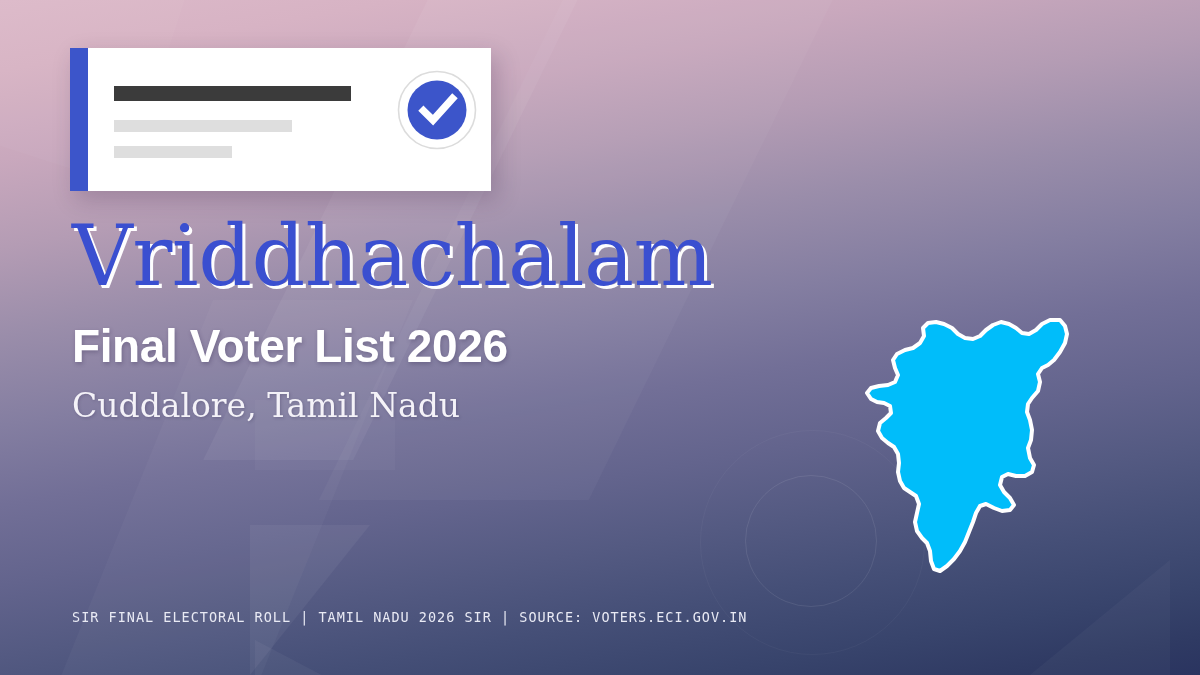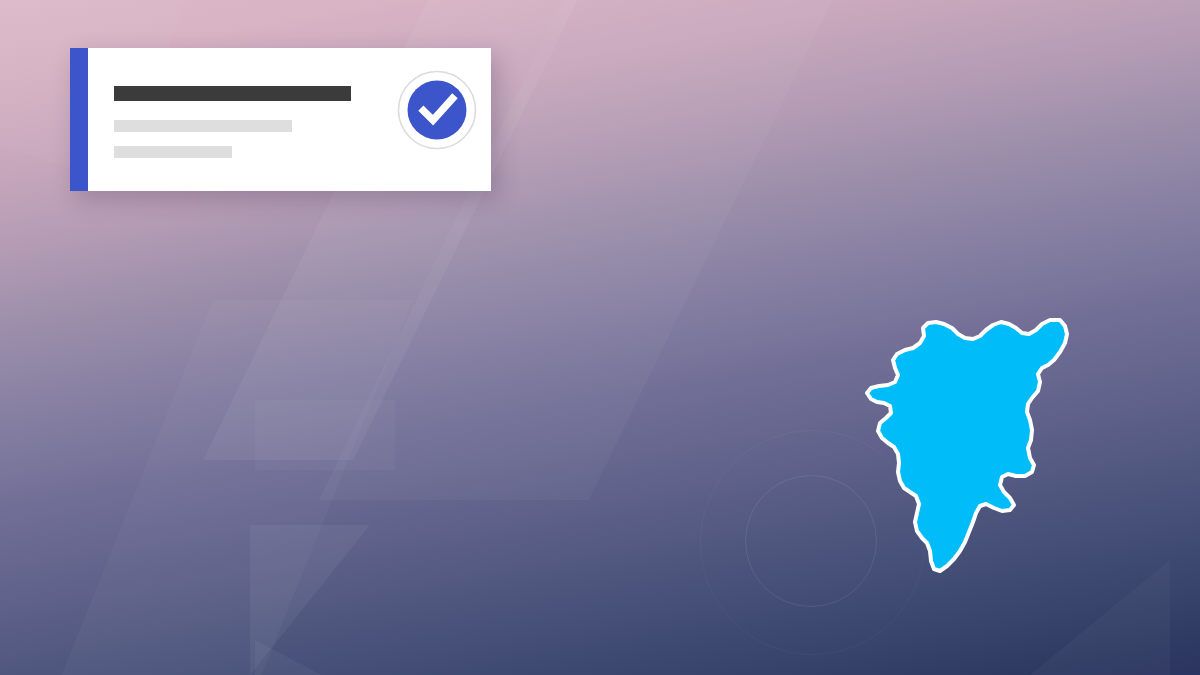--- a/index.html
+++ b/index.html
@@ -218,21 +218,27 @@
       <div class="doc-line doc-line-sub2"></div>
 
       <svg id="verified-badge" viewBox="0 0 80 80">
         <circle cx="40" cy="40" r="38.5" fill="none" stroke="#dcdcdc" stroke-width="1.6"></circle>
         <circle cx="40" cy="40" r="29.5" fill="#3c55ca"></circle>
         <path d="M26.5 40.8 L36 50.2 L55.5 28.5" fill="none" stroke="#ffffff" stroke-width="7.4" stroke-linecap="square" stroke-linejoin="miter"></path>
       </svg>
     </div>
   </div>
 
-
+  <div id="headline-block">
+    <div id="district-title">Vriddhachalam</div>
+    <div id="list-title">Final Voter List 2026</div>
+    <div id="region-subtitle">Cuddalore, Tamil Nadu</div>
+  </div>
+
+  <div id="footer-meta">SIR FINAL ELECTORAL ROLL | TAMIL NADU 2026 SIR | SOURCE: VOTERS.ECI.GOV.IN</div>
 
   <svg id="state-map" viewBox="0 0 215 268">
     <path d="M198 8
              L203 14 L205 22 L203 31 L198 40 L192 48 L186 53
              L180 56 L176 62 L178 70 L176 79 L170 86 L166 92
              L165 100 L168 108 L170 118 L169 128 L166 136
              L168 146 L172 153 L170 160 L163 164 L154 164
              L146 162 L140 165 L138 173 L142 180 L148 186
              L152 193 L148 198 L140 199 L132 196 L124 192
              L118 194 L114 201 L111 210 L107 220 L103 230

